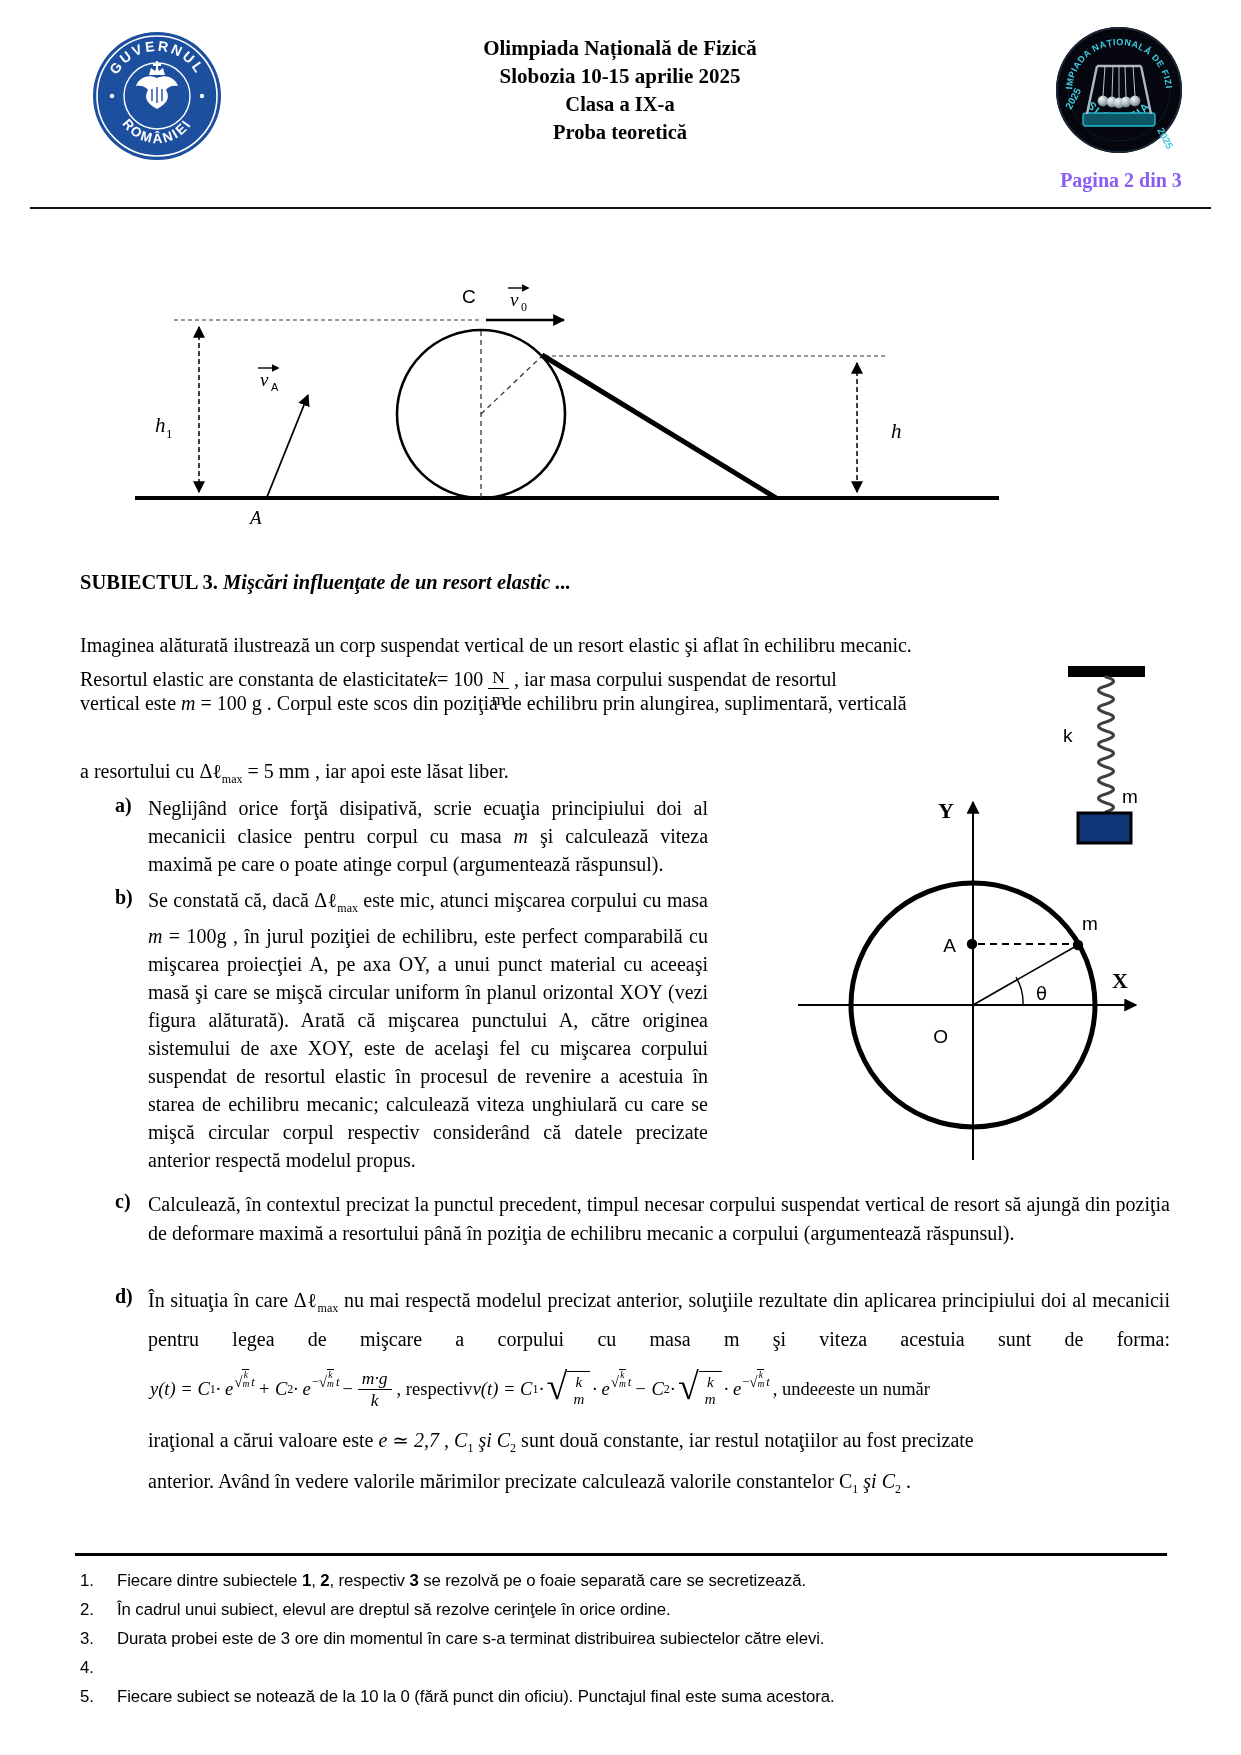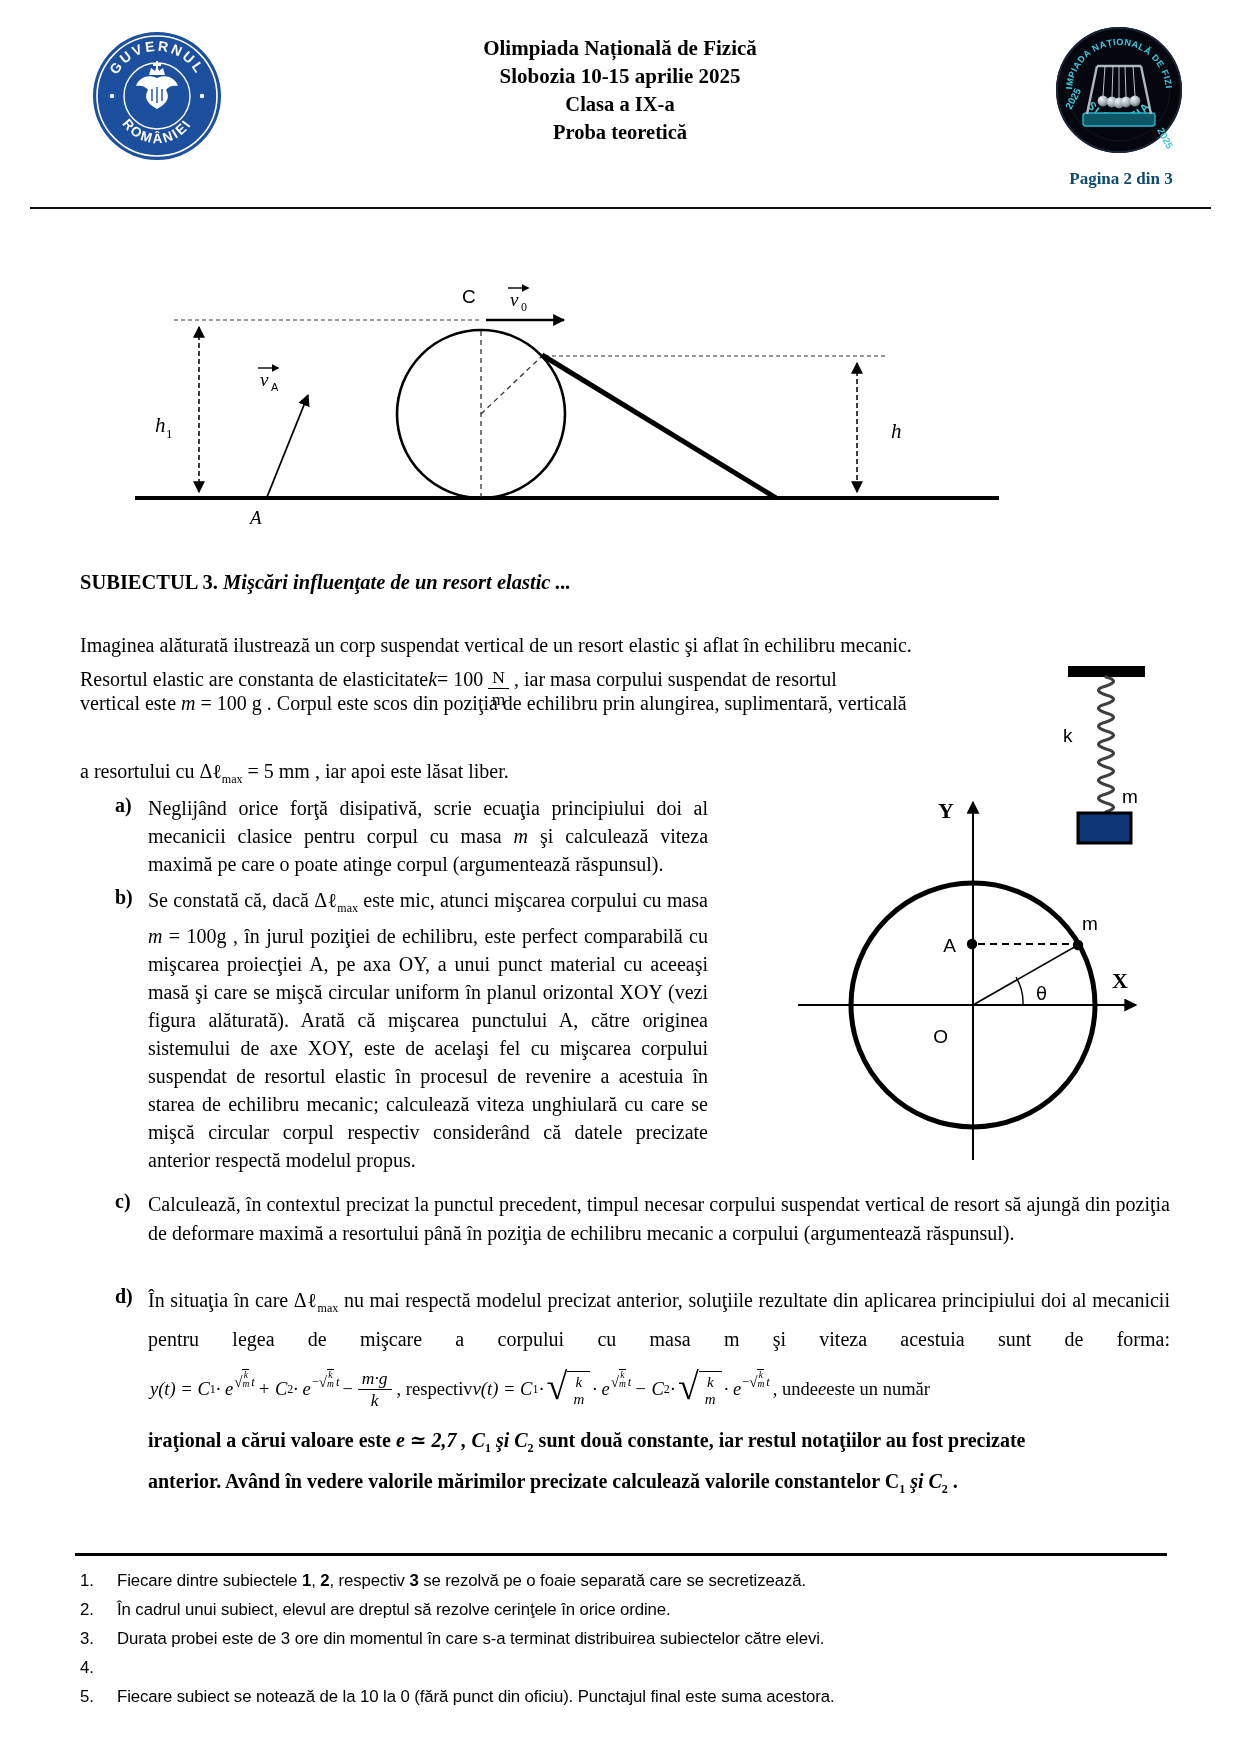--- a/index.html
+++ b/index.html
@@ -3,21 +3,21 @@
 <meta charset="utf-8">
 <style>
   html,body{margin:0;padding:0;background:#ffffff;}
   .page{position:relative;width:1241px;height:1755px;background:#fff;color:#000;
         font-family:"Liberation Serif","DejaVu Serif","DejaVu Sans",serif;overflow:hidden;}
   .abs{position:absolute;}
   .hdr-titles{left:300px;top:34px;width:640px;text-align:center;font-weight:bold;}
   .hdr-titles .t1{font-size:22px;line-height:29px;}
   .hdr-titles .t2{font-size:21px;line-height:28px;}
   .hdr-titles .t3{font-size:20.5px;line-height:28px;}
-  .page-ind{left:1046px;top:169px;width:150px;text-align:center;font-weight:bold;font-size:17px;color:#0c4a6e;}
+  .page-ind{left:1046px;top:169px;width:150px;text-align:center;font-weight:bold;font-size:20px;color:#8b5cf6;}
   .rule-top{left:30px;top:207px;width:1181px;border-top:2.6px solid #111;}
   .heading{left:80px;top:571px;font-size:20.5px;}
   .heading .hl{font-weight:bold;}
   .heading .ht{font-weight:bold;font-style:italic;margin-top:10px;}
   .bodyline{font-size:20px;white-space:nowrap;}
   .introline2{display:flex;align-items:flex-start;height:52px;}
   .frac{display:inline-flex;flex-direction:column;align-items:center;vertical-align:middle;
         line-height:1.08;margin:0 5px;font-size:17.5px;}
   .frac .num{padding:0 4px 1px;border-bottom:1.8px solid #000;}
   .frac .den{padding-top:1px;}
@@ -32,21 +32,21 @@
   .eqrow i{font-style:italic;}
   .exp{display:inline-flex;align-items:flex-end;transform:translateY(-10px);font-size:12.5px;margin:0 3px 0 1px;}
   .exp .radsm{font-size:15px;line-height:1;font-style:normal;}
   .tfrac{display:inline-flex;flex-direction:column;align-items:center;font-size:9.5px;line-height:1;
          border-top:1px solid #000;padding-top:1px;font-style:italic;}
   .exp i{margin-left:2px;}
   .sqwrap{display:inline-flex;align-items:center;margin:0 2px;}
   .radbig{font-size:38px;line-height:.8;font-style:normal;transform:translateY(-3px);}
   .sfrac{display:inline-flex;flex-direction:column;align-items:center;font-size:15px;line-height:1.1;
          border-top:1.8px solid #000;padding:2px 6px 0;font-style:italic;}
-  .dline{font-size:20px;white-space:nowrap;font-weight:bold;}
+  .dline{font-size:20px;white-space:nowrap;}
   .foot-rule{left:75px;top:1553px;width:1092px;border-top:3.2px solid #000;}
   .rules{left:80px;top:1566px;width:1100px;font-family:"Liberation Sans","DejaVu Sans",sans-serif;
          font-size:16.8px;line-height:29px;letter-spacing:-0.1px;}
   .rule-row{display:flex;}
   .rnum{width:37px;flex:0 0 37px;}
 </style>
 </head>
 <body>
 
 <div class="page">

